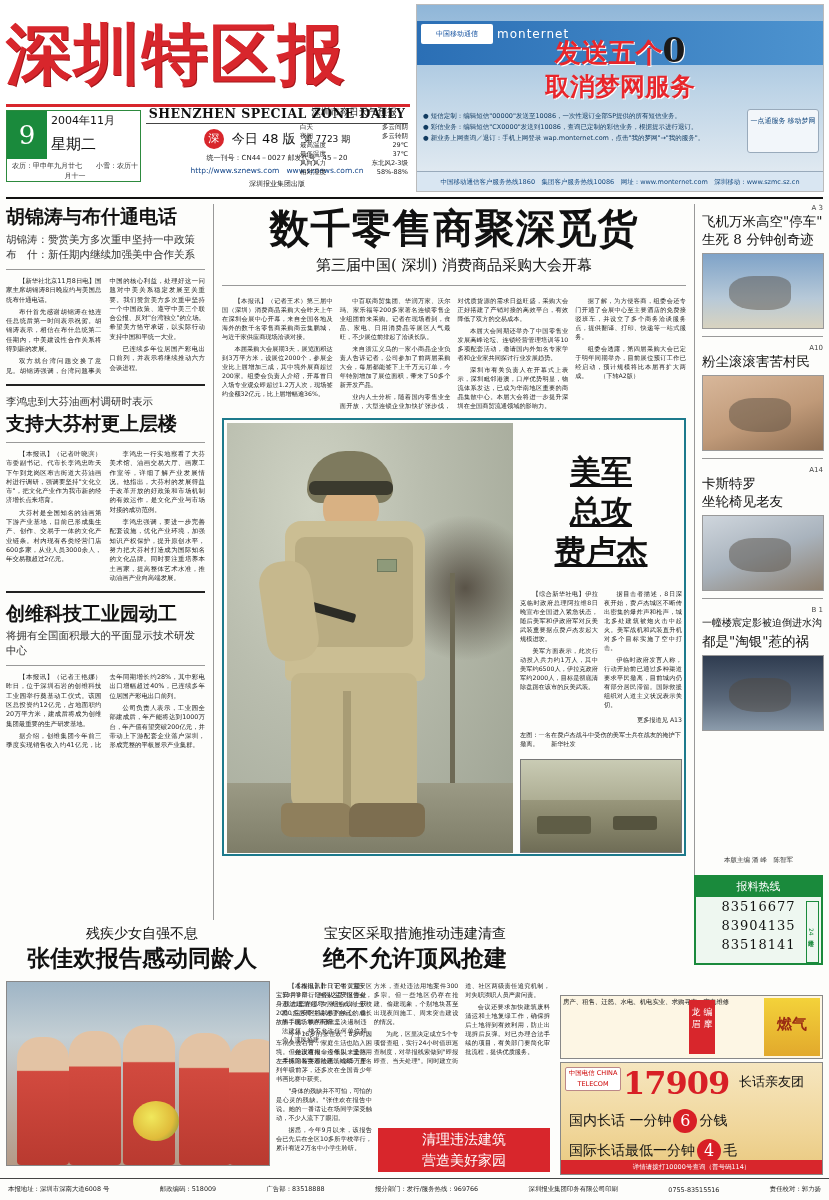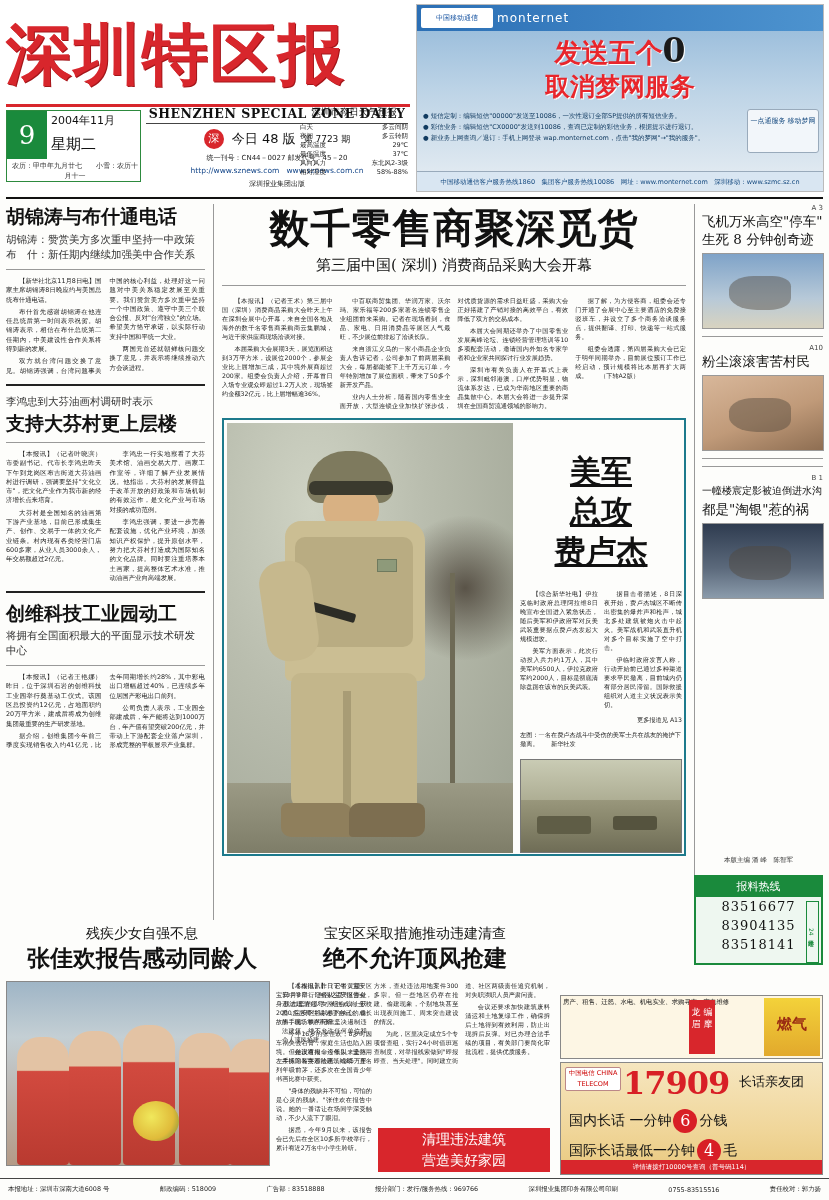--- a/index.html
+++ b/index.html
@@ -87,21 +87,21 @@
   .weather-grid { font-size: 6.5px; color: #222; line-height: 9px; margin-top: 4px; }
   .weather-grid div { display: flex; justify-content: space-between; }
 
   
   .ad-top {
     position: absolute; left: 416px; top: 4px; width: 408px; height: 188px;
     border: 1px solid #bbb; overflow: hidden;
     background: linear-gradient(180deg,#8fb6d8 0%, #bcd3e6 45%, #e8eef3 100%);
   }
   .ad-top-head {
-    position: absolute; left: 0; top: 0; width: 100%; height: 26px;
+    position: absolute; left: 0; top: 16px; width: 100%; height: 44px;
     background: linear-gradient(90deg,#2b6fb5,#4d93cf);
   }
   .ad-top-logo {
     position: absolute; left: 4px; top: 3px; width: 72px; height: 20px;
     background: #fff; border-radius: 2px; color: #1552a0;
     font-size: 7px; text-align: center; line-height: 20px;
   }
   .ad-top-logo2 {
     position: absolute; left: 80px; top: 3px; height: 20px; color: #fff;
     font-size: 12px; line-height: 20px; letter-spacing: 1px;
@@ -552,21 +552,21 @@
 
   <div class="col-left">
     <div class="hl-big">胡锦涛与布什通电话</div>
     <div class="hl-sub" style="margin-top:4px">胡锦涛：赞赏美方多次重申坚持一中政策</div>
     <div class="hl-sub">布　什：新任期内继续加强美中合作关系</div>
     <div class="hr-thin"></div>
     <div class="body-text two-col">
       <p>【新华社北京11月8日电】国家主席胡锦涛8日晚应约与美国总统布什通电话。</p>
       <p>布什首先感谢胡锦涛在他连任总统后第一时间表示祝贺。胡锦涛表示，相信在布什总统第二任期内，中美建设性合作关系将得到新的发展。</p>
       <p>双方就台湾问题交换了意见。胡锦涛强调，台湾问题事关中国的核心利益，处理好这一问题对中美关系稳定发展至关重要。我们赞赏美方多次重申坚持一个中国政策、遵守中美三个联合公报、反对"台湾独立"的立场。希望美方恪守承诺，以实际行动支持中国和平统一大业。</p>
-      <p>两国元首还就朝鲜核问题交换了意见，并表示将继续推动六方会谈进程。</p>
+      <p>已连续多年位居国产彩电出口前列，并表示将继续推动六方会谈进程。</p>
     </div>
 
     <div class="hr-dark"></div>
 
     <div class="hl-sub">李鸿忠到大芬油画村调研时表示</div>
     <div class="hl-big" style="margin-top:2px">支持大芬村更上层楼</div>
     <div class="hr-thin"></div>
     <div class="body-text two-col">
       <p>【本报讯】（记者叶晓滨）市委副书记、代市长李鸿忠昨天下午到龙岗区布吉街道大芬油画村进行调研，强调要坚持"文化立市"，把文化产业作为我市新的经济增长点来培育。</p>
       <p>大芬村是全国知名的油画第下游产业基地，目前已形成集生产、创作、交易于一体的文化产业链条。村内现有各类经营门店600多家，从业人员3000余人，年交易额超过2亿元。</p>
@@ -660,20 +660,28 @@
 
     <div>
       <div class="rc-label">A10</div>
       <div class="rc-head">粉尘滚滚害苦村民</div>
       <div class="rc-photo rcp2">
           <div class="rcp-shape"></div>
         </div>
     </div>
     <div class="hr-thin"></div>
 
+    <div>
+      <div class="rc-label">A14</div>
+      <div class="rc-head">卡斯特罗</div>
+      <div class="rc-head">坐轮椅见老友</div>
+      <div class="rc-photo rcp3">
+          <div class="rcp-shape"></div>
+        </div>
+    </div>
     <div class="hr-thin"></div>
 
     <div>
       <div class="rc-label">B 1</div>
       <div class="rc-head" style="font-size:10px">一幢楼宸定影被迫倒进水沟</div>
       <div class="rc-head">都是"淘银"惹的祸</div>
       <div class="rc-photo rcp4">
           <div class="rcp-shape"></div>
         </div>
     </div>

